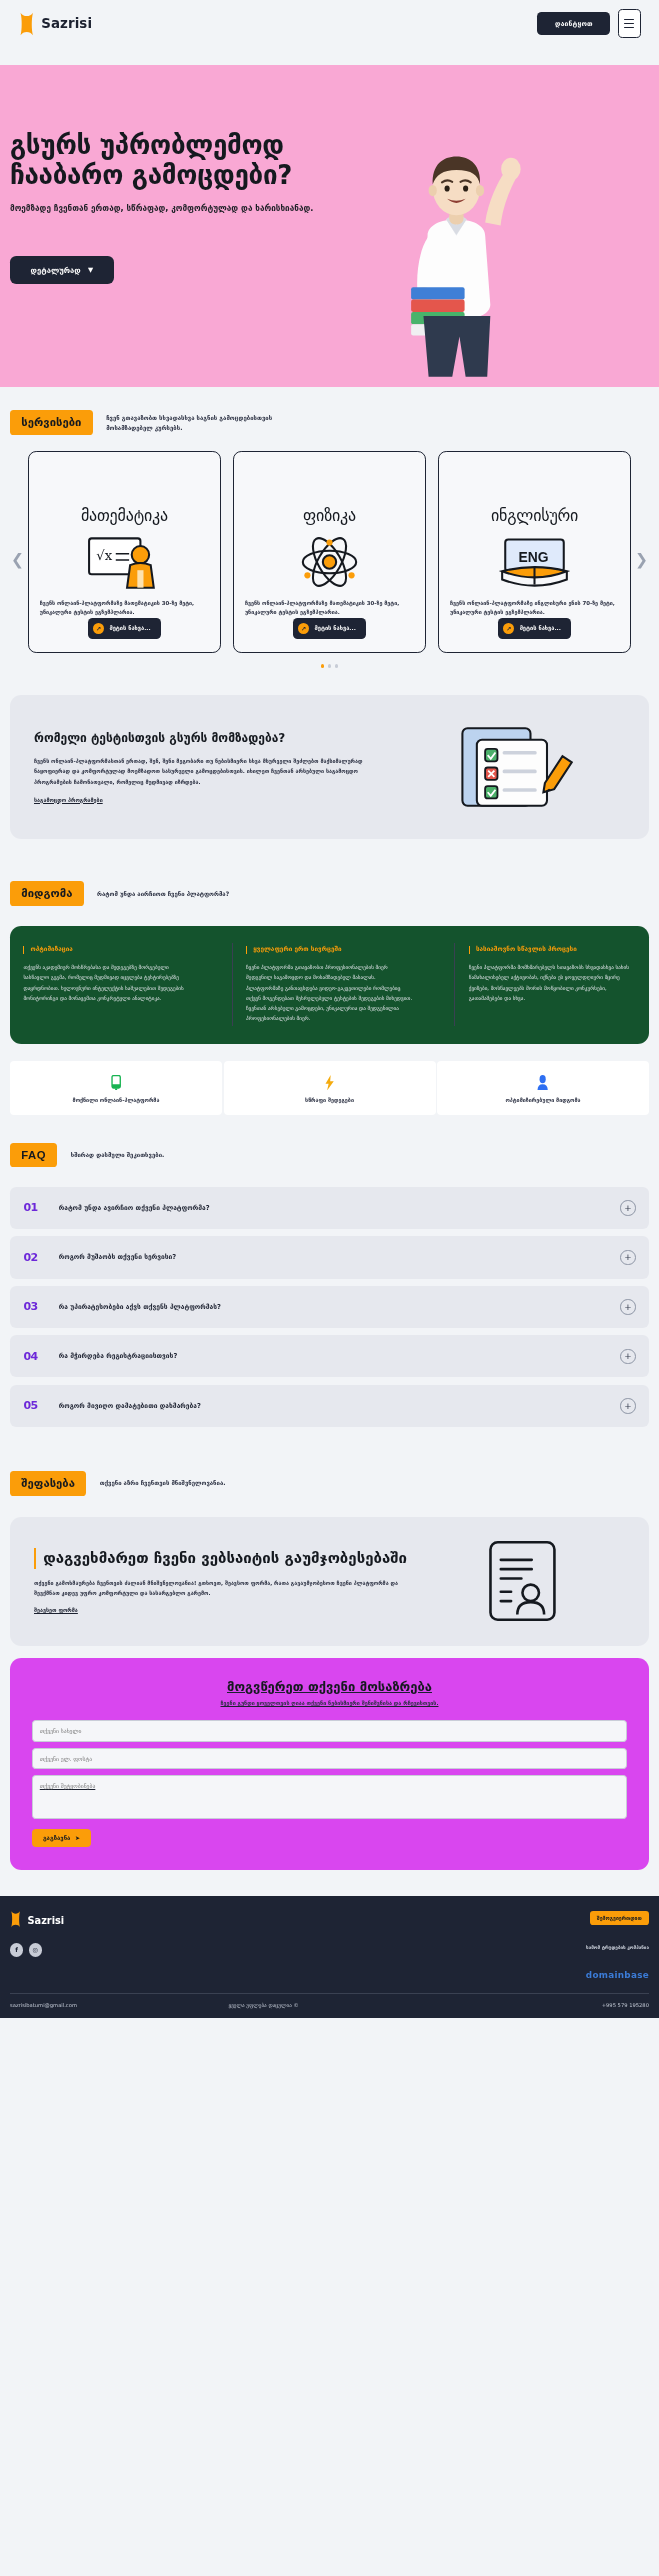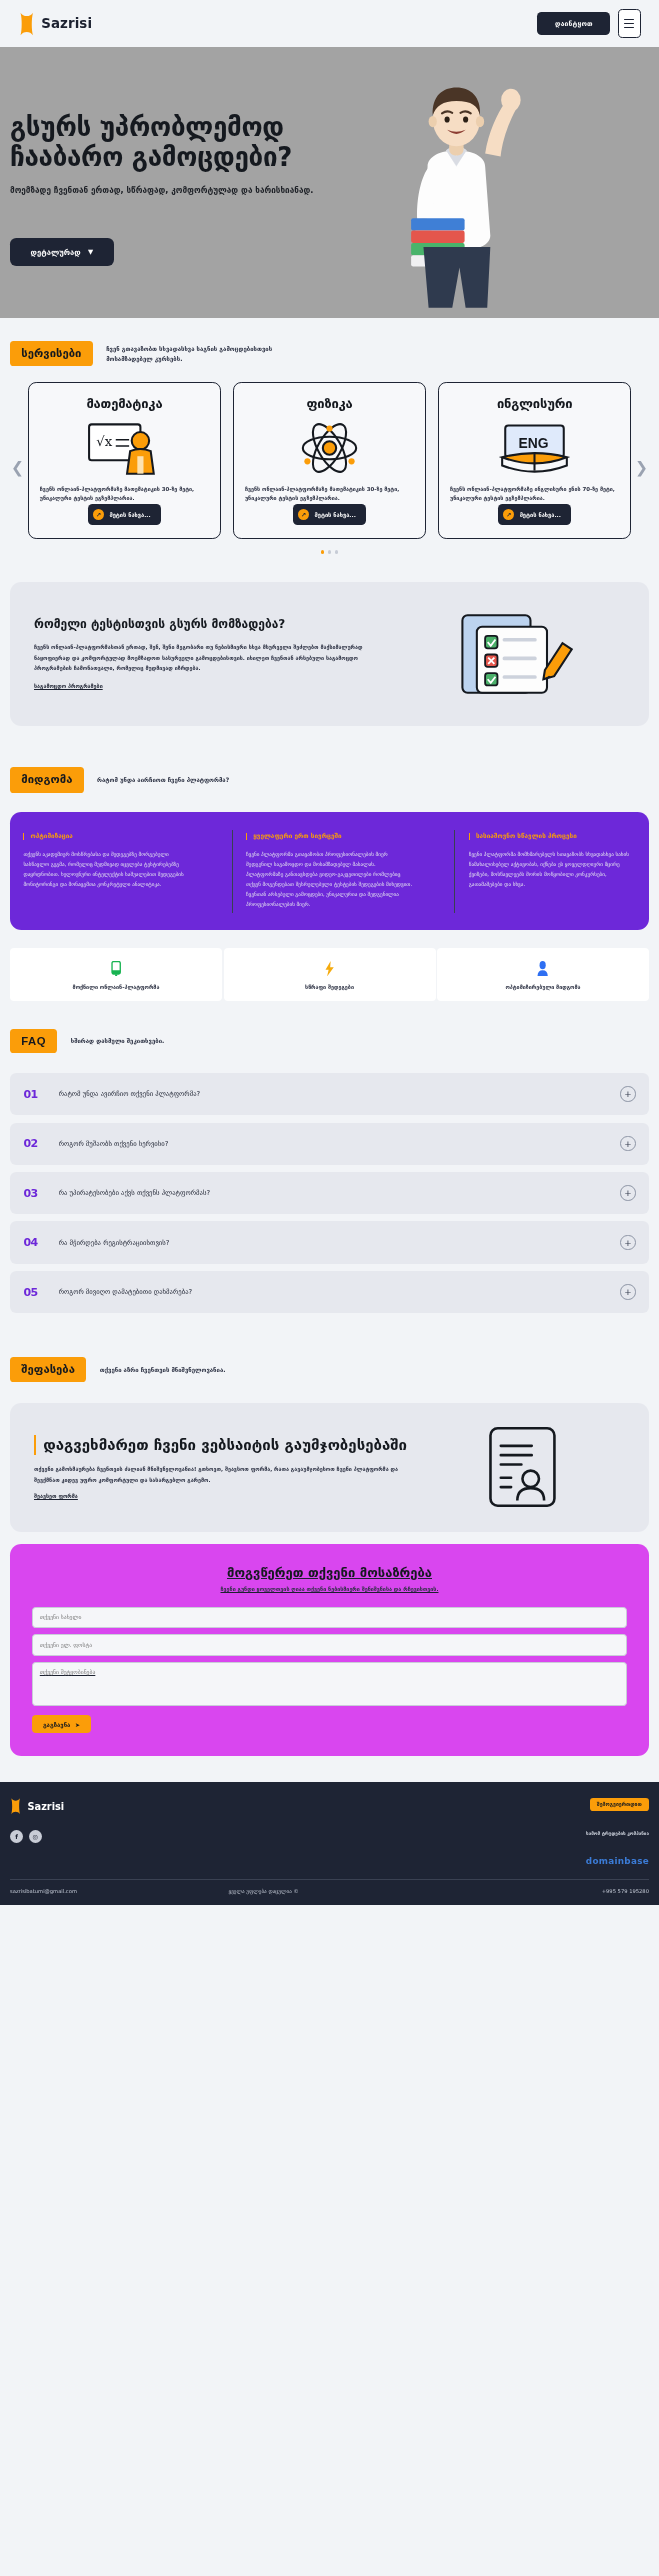--- a/index.html
+++ b/index.html
@@ -33,24 +33,25 @@
   }
   .burger {
     width: 23px; height: 29px; border: 0.8px solid #1e2434; border-radius: 4.6px;
     background: #fff; display: flex; flex-direction: column; align-items: center;
     justify-content: center; gap: 2.6px; cursor: pointer;
   }
   .burger i { display: block; width: 10.3px; height: 1.5px; background: #1e2434; border-radius: 0.5px; }
 
   
   .hero {
-    background: #a3a3a3;
-    height: 271px;
+    background: #f9a8d4;
+    height: 322px;
     position: relative;
     overflow: hidden;
+    margin-top: 18px;
   }
   .hero-inner { width: 639px; margin: 0 auto; position: relative; height: 100%; }
   .hero-copy { padding-top: 65px; max-width: 350px; position: relative; z-index: 3; }
   .hero-title {
     font-size: 26px; line-height: 1.16; font-weight: 800; color: #15191f;
     letter-spacing: -0.3px;
   }
   .hero-sub { margin-top: 12.4px; font-size: 8.2px; font-weight: 600; color: #1d2026; }
   .hero-btn {
     margin-top: 43px; background: #1e2434; color: #fff; border: none;
@@ -73,21 +74,21 @@
 
   
   .services { background: #f2f4f7; padding-bottom: 13.4px; }
   .carousel { position: relative; padding: 0 17.5px; }
   .cards { display: flex; gap: 11.3px; }
   .card {
     flex: 1; background: #f7f8fa; border: 0.8px solid #1e2434; border-radius: 8.2px;
     padding: 13.4px 11.3px 12.4px; display: flex; flex-direction: column; align-items: center;
     min-height: 157px;
   }
-  .card-title { font-size: 13px; font-weight: 700; color: #15191f; letter-spacing: -0.2px; }
+  .card-title { font-size: 16px; font-weight: 400; color: #15191f; letter-spacing: -0.2px; margin-top: 41px; }
   .card-art { height: 58px; margin: 8.2px 0 7.2px; display: flex; align-items: center; justify-content: center; }
   .card-text { font-size: 5.4px; font-weight: 600; color: #2b3042; line-height: 1.75; text-align: left; width: 100%; }
   .card-btn {
     margin-top: auto; background: #1e2434; color: #fff; border: none; border-radius: 4.6px;
     padding: 5.2px 10.3px 5.2px 5.2px; display: flex; align-items: center; gap: 5.2px;
     font-size: 5.7px; font-weight: 700; cursor: pointer; font-family: inherit;
   }
   .card-btn .dot {
     width: 11.3px; height: 11.3px; border-radius: 50%; background: #fb9d09;
     display: flex; align-items: center; justify-content: center; color: #1e2434;
@@ -111,21 +112,21 @@
   }
   .why-left { flex: 1.25; }
   .why-title { font-size: 12px; font-weight: 800; line-height: 1.3; color: #15191f; }
   .why-text { margin-top: 9.3px; font-size: 5.4px; font-weight: 600; line-height: 1.95; color: #2b3042; }
   .why-link { display: inline-block; margin-top: 9.3px; font-size: 5.4px; font-weight: 700; color: #1c2130; text-decoration: underline; cursor: pointer; }
   .why-right { flex: .78; display: flex; justify-content: center; }
 
   
   .approach-wrap { padding: 13.4px 0 0; }
   .dark {
-    background: #6d28d9; border-radius: 11.3px; color: #fff;
+    background: #14532d; border-radius: 11.3px; color: #fff;
     display: flex; padding: 17.5px 0; margin-top: 4.1px; gap: 28px;
   }
   .dcol { flex: 1; padding: 3.1px 13.4px; }
   .dcol + .dcol { border-left: 0.5px solid #394052; }
   .dcol h4 {
     font-size: 6.4px; font-weight: 800; color: #fb9d09; padding-left: 6.2px;
     border-left: 1.5px solid #fb9d09; line-height: 1.2; margin-bottom: 8.2px;
   }
   .dcol p { font-size: 5.2px; font-weight: 500; line-height: 1.95; color: #e8eaf0; }
 
@@ -138,21 +139,21 @@
   .feat .ic { height: 15.5px; display: flex; align-items: center; justify-content: center; }
   .feat span.lbl { font-size: 5.4px; font-weight: 700; color: #2b3042; text-align: center; }
 
   
   .faq-list { padding: 4.1px 0 20.6px; display: flex; flex-direction: column; gap: 7.2px; }
   .faq-item {
     background: #e6e8ee; border-radius: 6.2px; padding: 13.4px 13.4px;
     display: flex; align-items: center; gap: 10.3px; cursor: pointer;
   }
   .faq-num { font-size: 11px; font-weight: 800; color: #6d28d9; min-width: 25px; letter-spacing: -0.5px; }
-  .faq-q { flex: 1; font-size: 6.7px; font-weight: 400; color: #1c2130; }
+  .faq-q { flex: 1; font-size: 6.7px; font-weight: 700; color: #1c2130; }
   .faq-plus {
     width: 15.5px; height: 15.5px; border-radius: 50%; border: 0.8px solid #8d95a5;
     display: flex; align-items: center; justify-content: center; color: #333a4c;
     font-size: 8.8px; font-weight: 400; background: transparent; flex: 0 0 15.5px;
   }
 
   
   .fb-wrap { padding: 5.2px 0 0; }
   .fb {
     background: #e6e8ee; border-radius: 11.3px; padding: 20.6px 24px;

